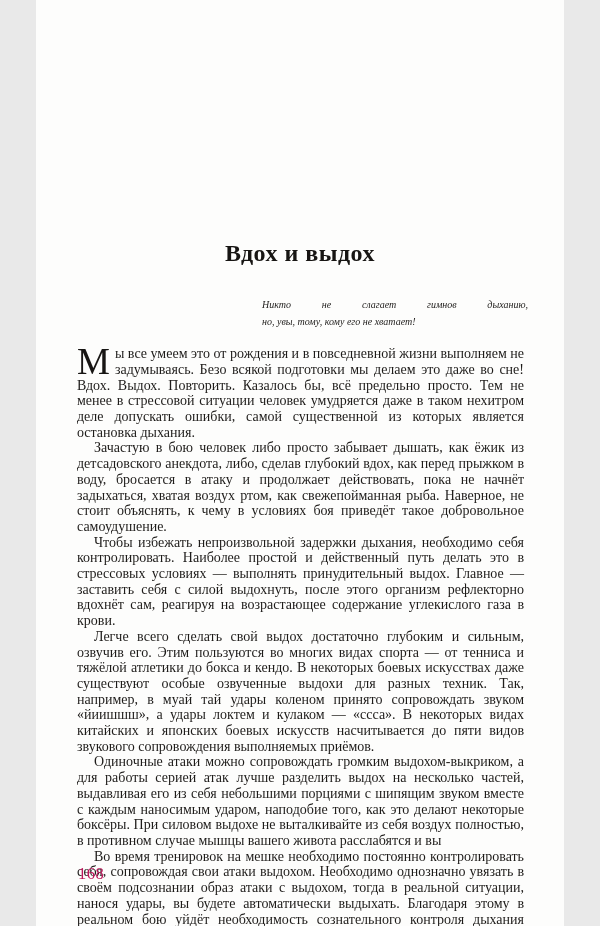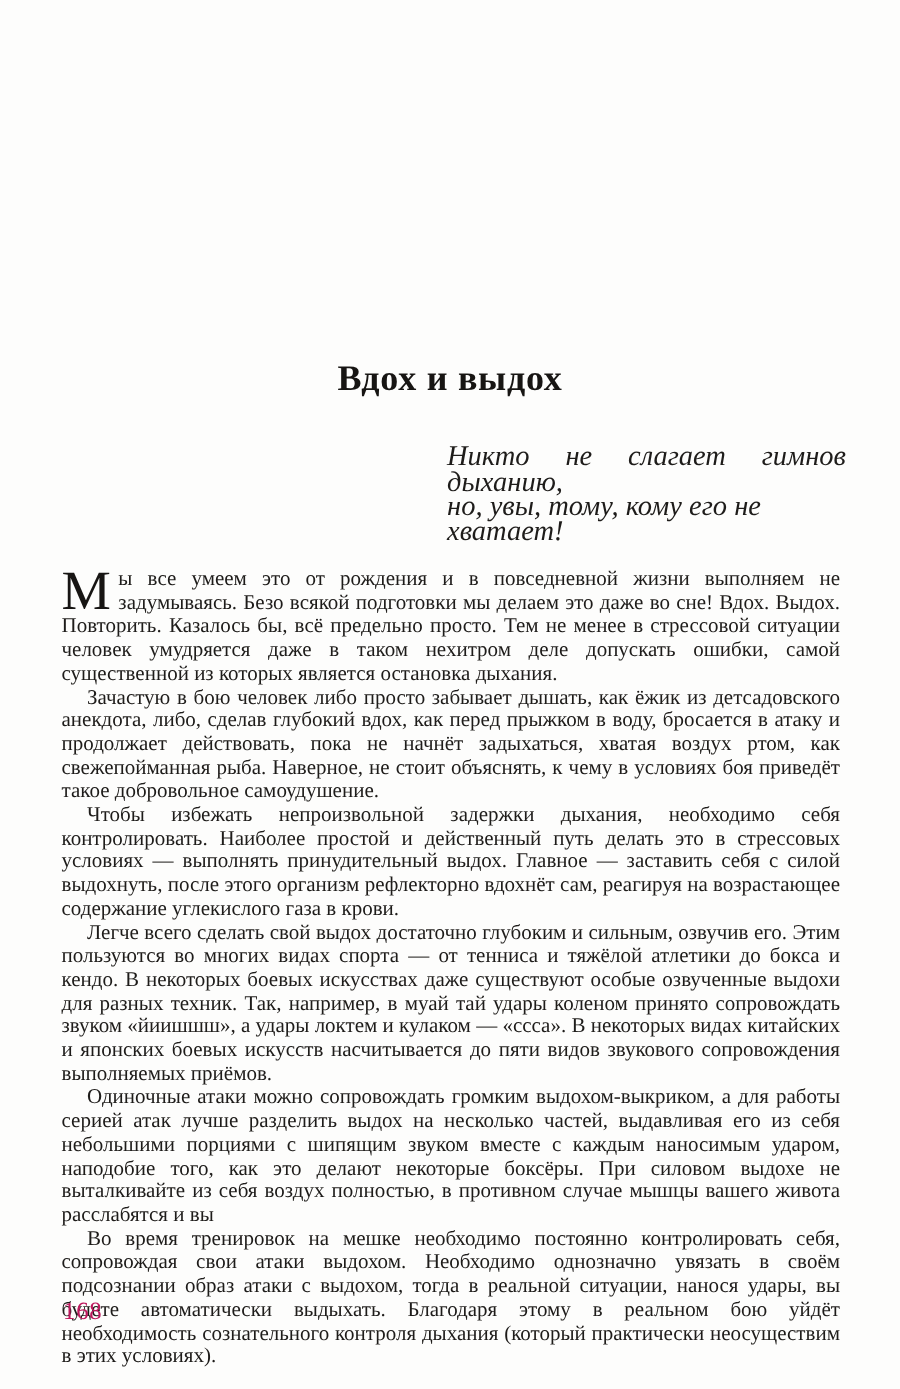--- a/index.html
+++ b/index.html
@@ -2,21 +2,21 @@
 <html lang="ru"><head>
 <meta charset="utf-8">
 <style>
   html, body {
     margin: 0;
     padding: 0;
     background: #e9e9e9;
   }
   .page {
     position: relative;
-    width: 600px;
+    width: 528px;
     height: 926px;
     margin: 0 auto;
     background: #fdfdfc;
     color: #1e1c1a;
     font-family: "Liberation Serif", "DejaVu Serif", serif;
     overflow: hidden;
     box-sizing: border-box;
   }
   .chapter-title {
     margin: 0;
@@ -24,21 +24,21 @@
     text-align: center;
     font-size: 24px;
     font-weight: bold;
     line-height: 1.1;
     letter-spacing: 0.5px;
     color: #171513;
   }
   .epigraph {
     width: 266px;
     margin: 31px 36px 0 auto;
-    font-size: 19px;
+    font-size: 10px;
     line-height: 16.4px;
   }
   .epigraph p {
     margin: 0;
   }
   .epi-line {
     font-style: italic;
   }
   .epi-line-justified {
     font-style: italic;

